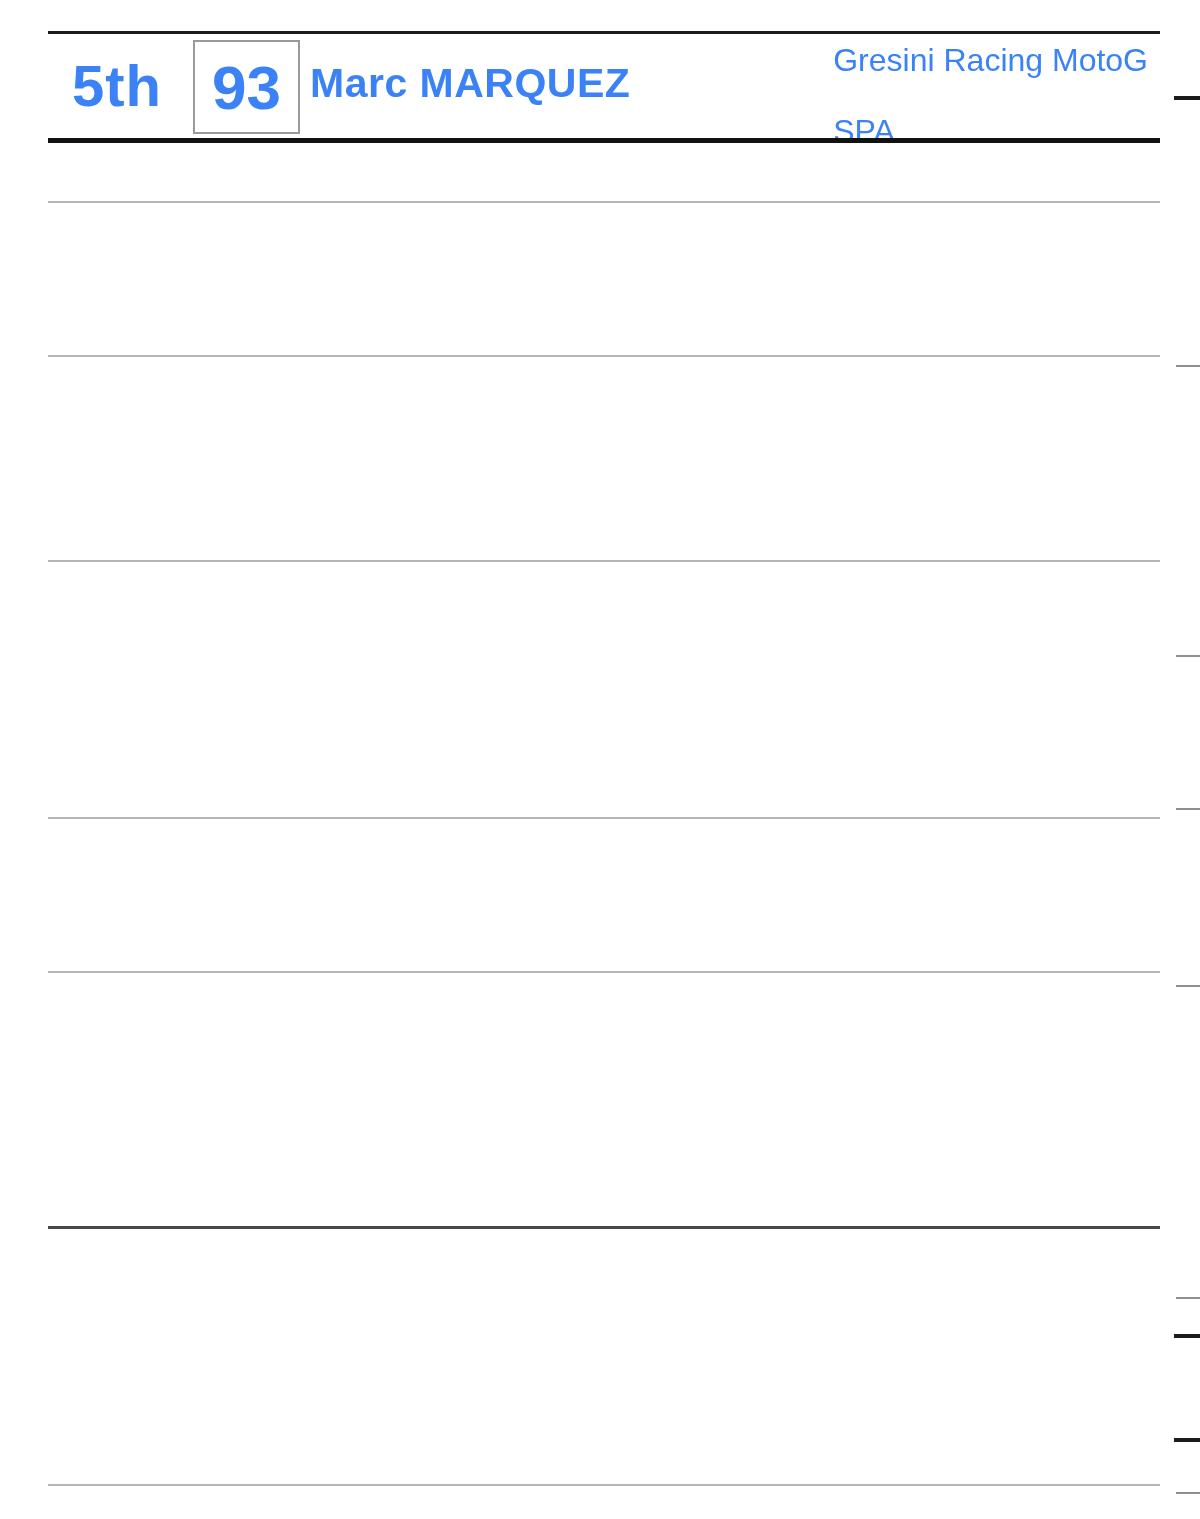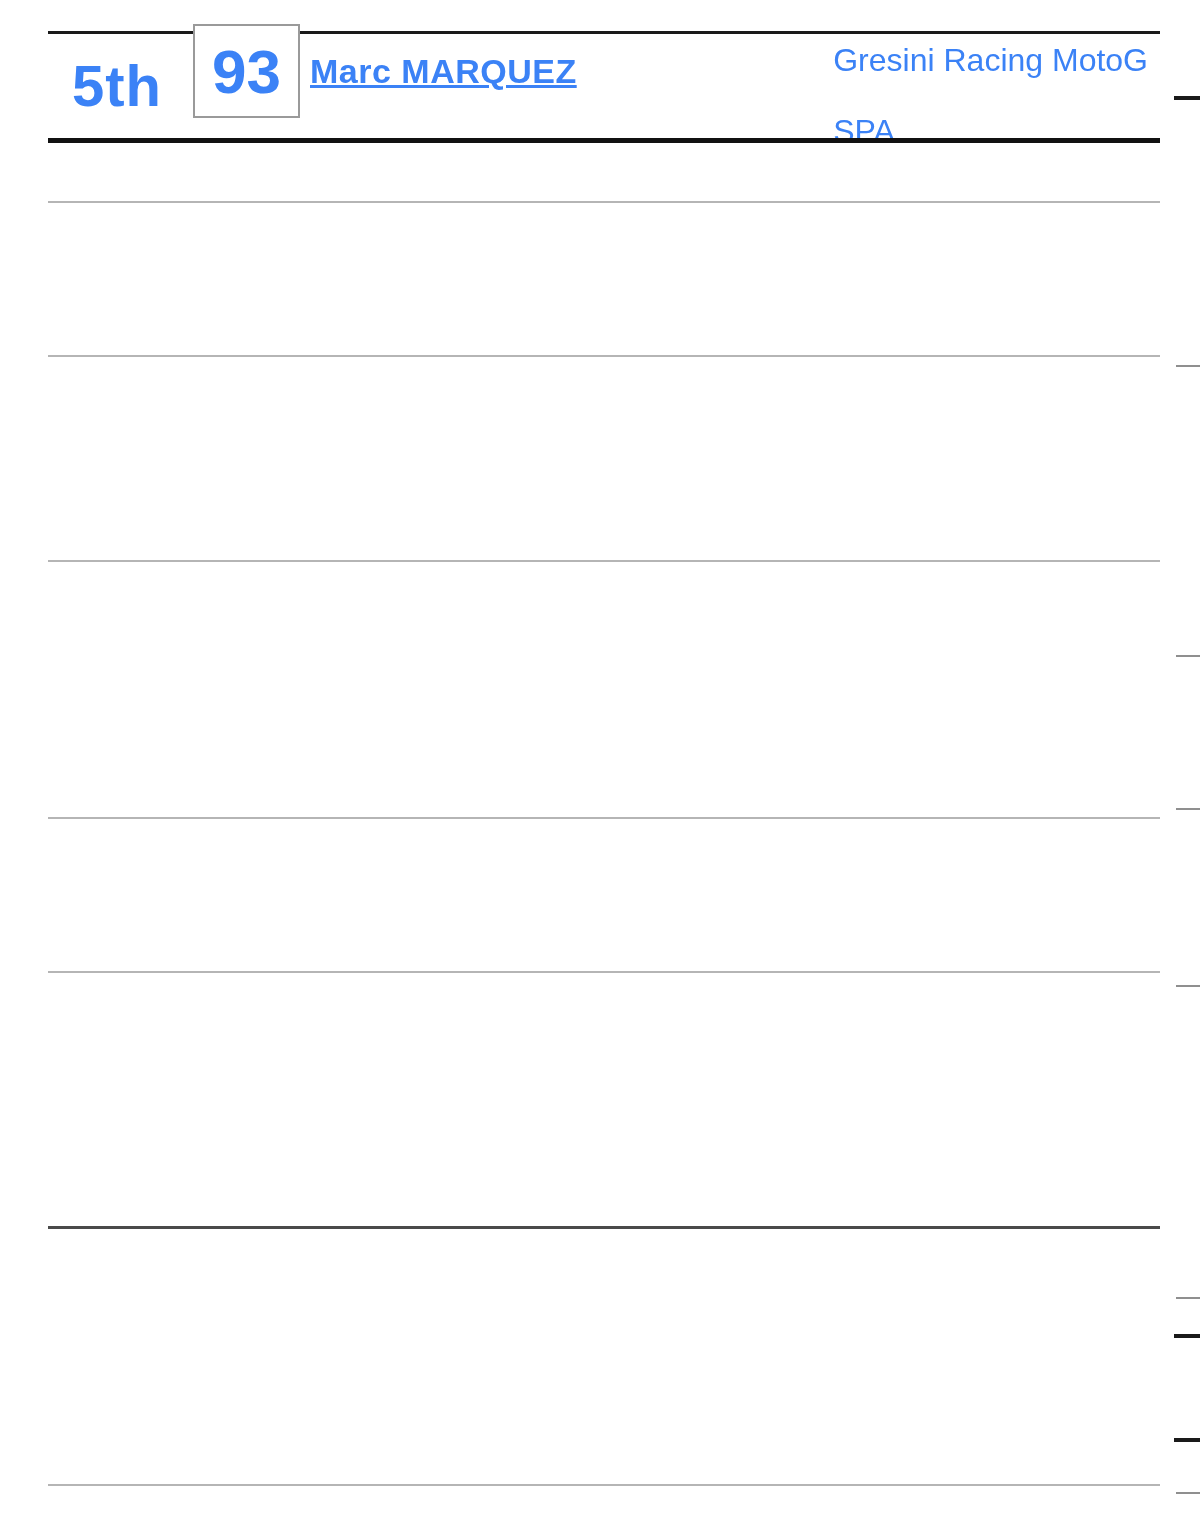--- a/index.html
+++ b/index.html
@@ -9,26 +9,26 @@
     background:#ffffff;
     font-family:"Liberation Sans","DejaVu Sans",sans-serif;
     color:#3b82f6;
     overflow:hidden;
   }
   
   .top-rule{position:absolute;left:48px;top:31px;width:1112px;height:3px;background:#1a1a1a;}
   .head-rule{position:absolute;left:48px;top:138px;width:1112px;height:5px;background:#111111;}
   .pos{position:absolute;left:72px;top:52px;font-size:58px;font-weight:700;letter-spacing:1px;}
   .numbox{
-    position:absolute;left:193px;top:24px;width:107px;height:94px;
+    position:absolute;left:193px;top:40px;width:107px;height:94px;
     border:2px solid #9a9a9a;box-sizing:border-box;background:#ffffff;
     display:flex;align-items:center;justify-content:center;
   }
   .numbox span{font-size:62px;font-weight:700;}
-  .rider{position:absolute;left:310px;top:52px;font-size:34px;font-weight:700;letter-spacing:.5px;text-decoration:underline;}
+  .rider{position:absolute;left:310px;top:60px;font-size:41px;font-weight:700;letter-spacing:.5px;}
   .runsline{position:absolute;left:318px;top:94px;font-size:30px;display:flex;gap:72px;}
   .teamline{position:absolute;right:52px;top:42px;font-size:32px;display:flex;gap:34px;flex-direction:column;}
   .fullline{position:absolute;right:52px;top:94px;font-size:30px;display:flex;gap:22px;}
   
   .laptable{position:absolute;left:48px;top:152px;width:1112px;display:flex;flex-direction:column;}
   .row{
     display:grid;
     grid-template-columns:70px 197px 45px 152px 160px 158px 175px 155px;
     height:51.3px;align-items:center;
     font-size:31px;

